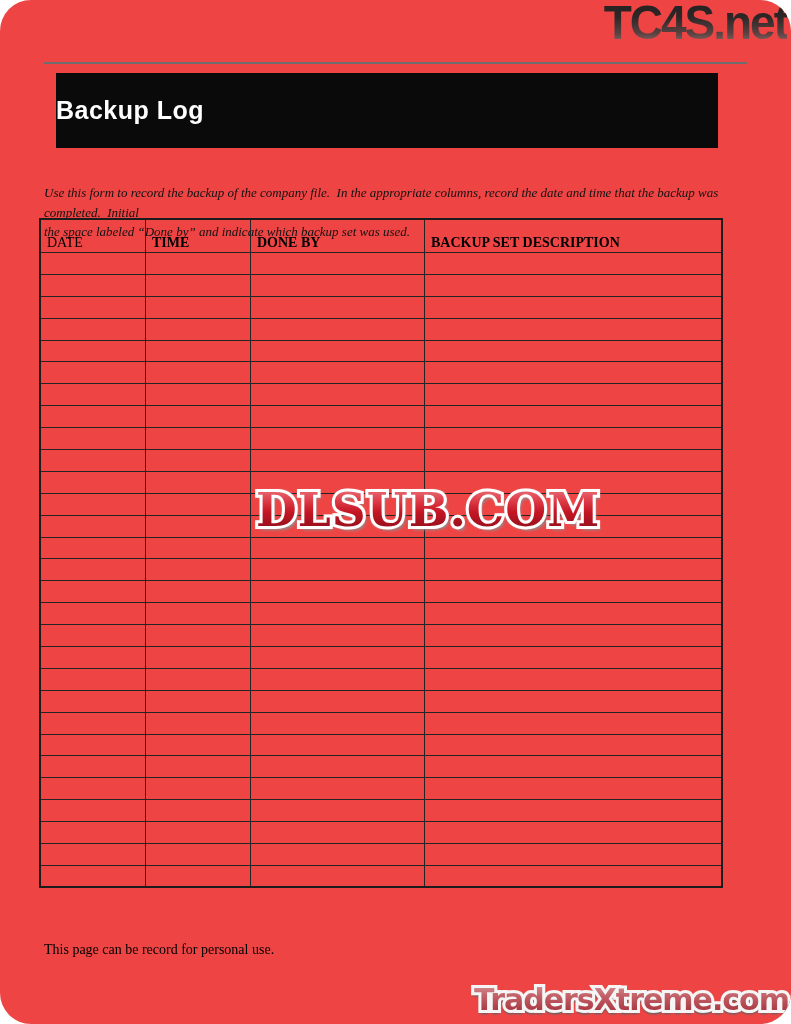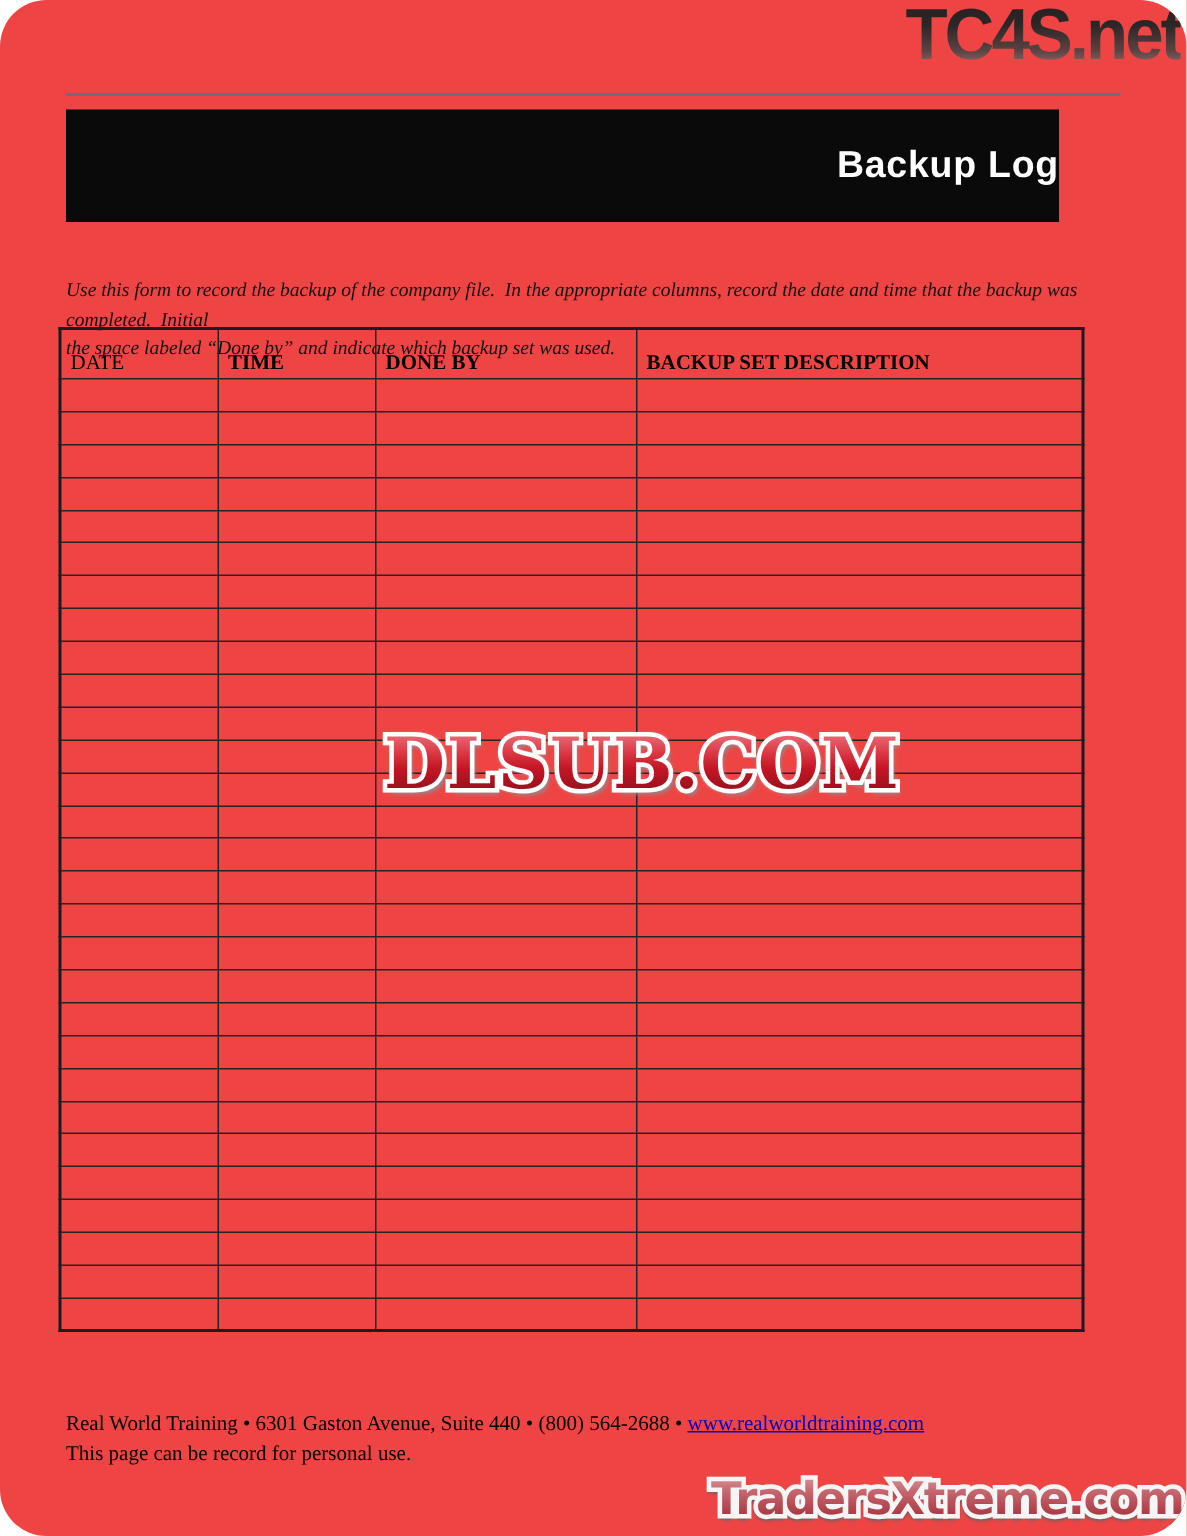--- a/index.html
+++ b/index.html
@@ -19,22 +19,22 @@
     background:linear-gradient(180deg,#241f1f 0%,#2c2626 40%,#5c4242 70%,#9b7272 92%,#b28989 100%);
     -webkit-background-clip:text; background-clip:text; color:transparent;
     white-space:nowrap;
   }
 
   
   .rule { position:absolute; left:44px; top:62px; width:703px; height:2px; background:#6e6e6e; }
 
   
   .banner {
-    position:absolute; left:44px; top:73px; width:662px; height:75px;
-    background:#0a0a0a; display:flex; align-items:center; justify-content:flex-end;
+    position:absolute; left:56px; top:73px; width:662px; height:75px;
+    background:#0a0a0a; display:flex; align-items:center; justify-content:flex-start;
   }
   .banner .title {
     color:#ffffff; font-family:"Liberation Sans", sans-serif;
     font-weight:bold; font-size:25px; letter-spacing:0.5px;
   }
 
   
   .instructions {
     position:absolute; left:44px; top:170px; width:708px;
     font-style:italic; font-size:13px; line-height:1.5; color:#111;
@@ -303,23 +303,20 @@
         </tr>
       </tbody>
   </table>
 
   <div class="dlsub">
     <span class="under">DLSUB.COM</span>
     <span class="over">DLSUB.COM</span>
   </div>
 
   <div class="footer">
-    <div>
-      <span>Real World Training • 6301 Gaston Avenue, Suite 440 • (800) 564-2688 • </span><a>www.realworldtraining.com</a>
-    </div>
     <div>This page can be record for personal use.</div>
   </div>
 
   <div class="traders">
     <span class="under">TradersXtreme.com</span>
     <span class="over">TradersXtreme.com</span>
   </div>
 
 </div>
 

